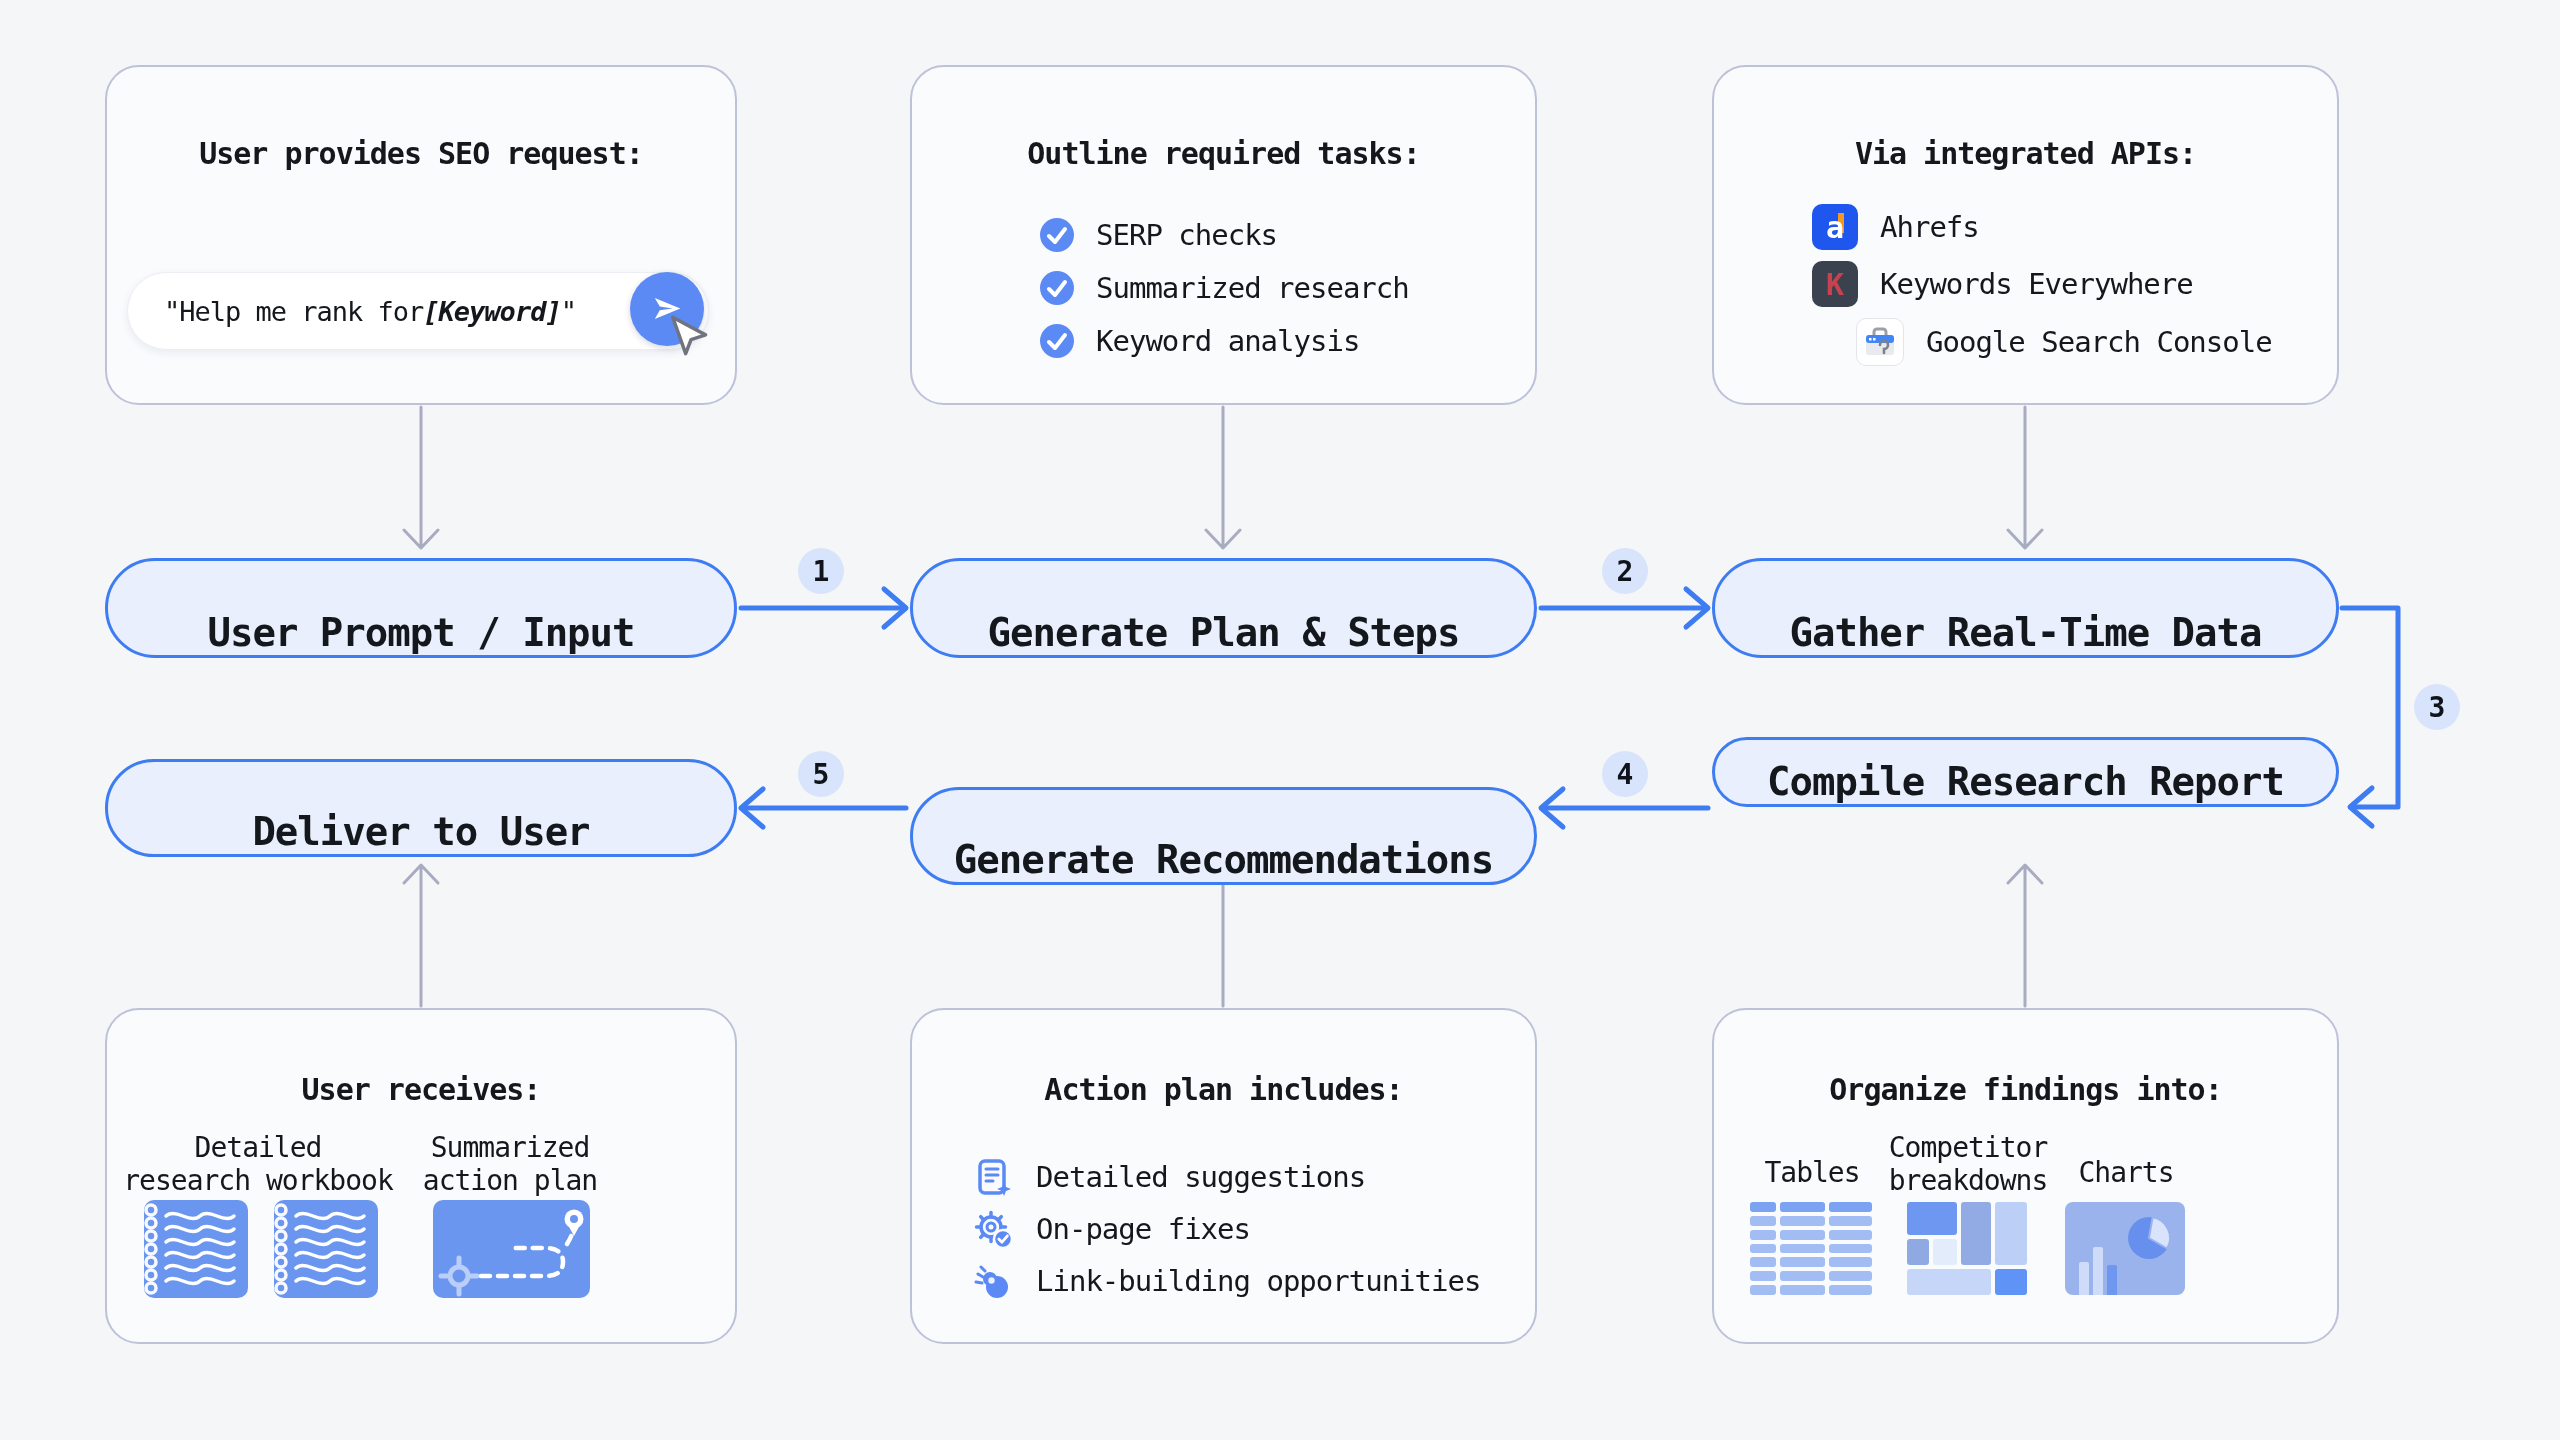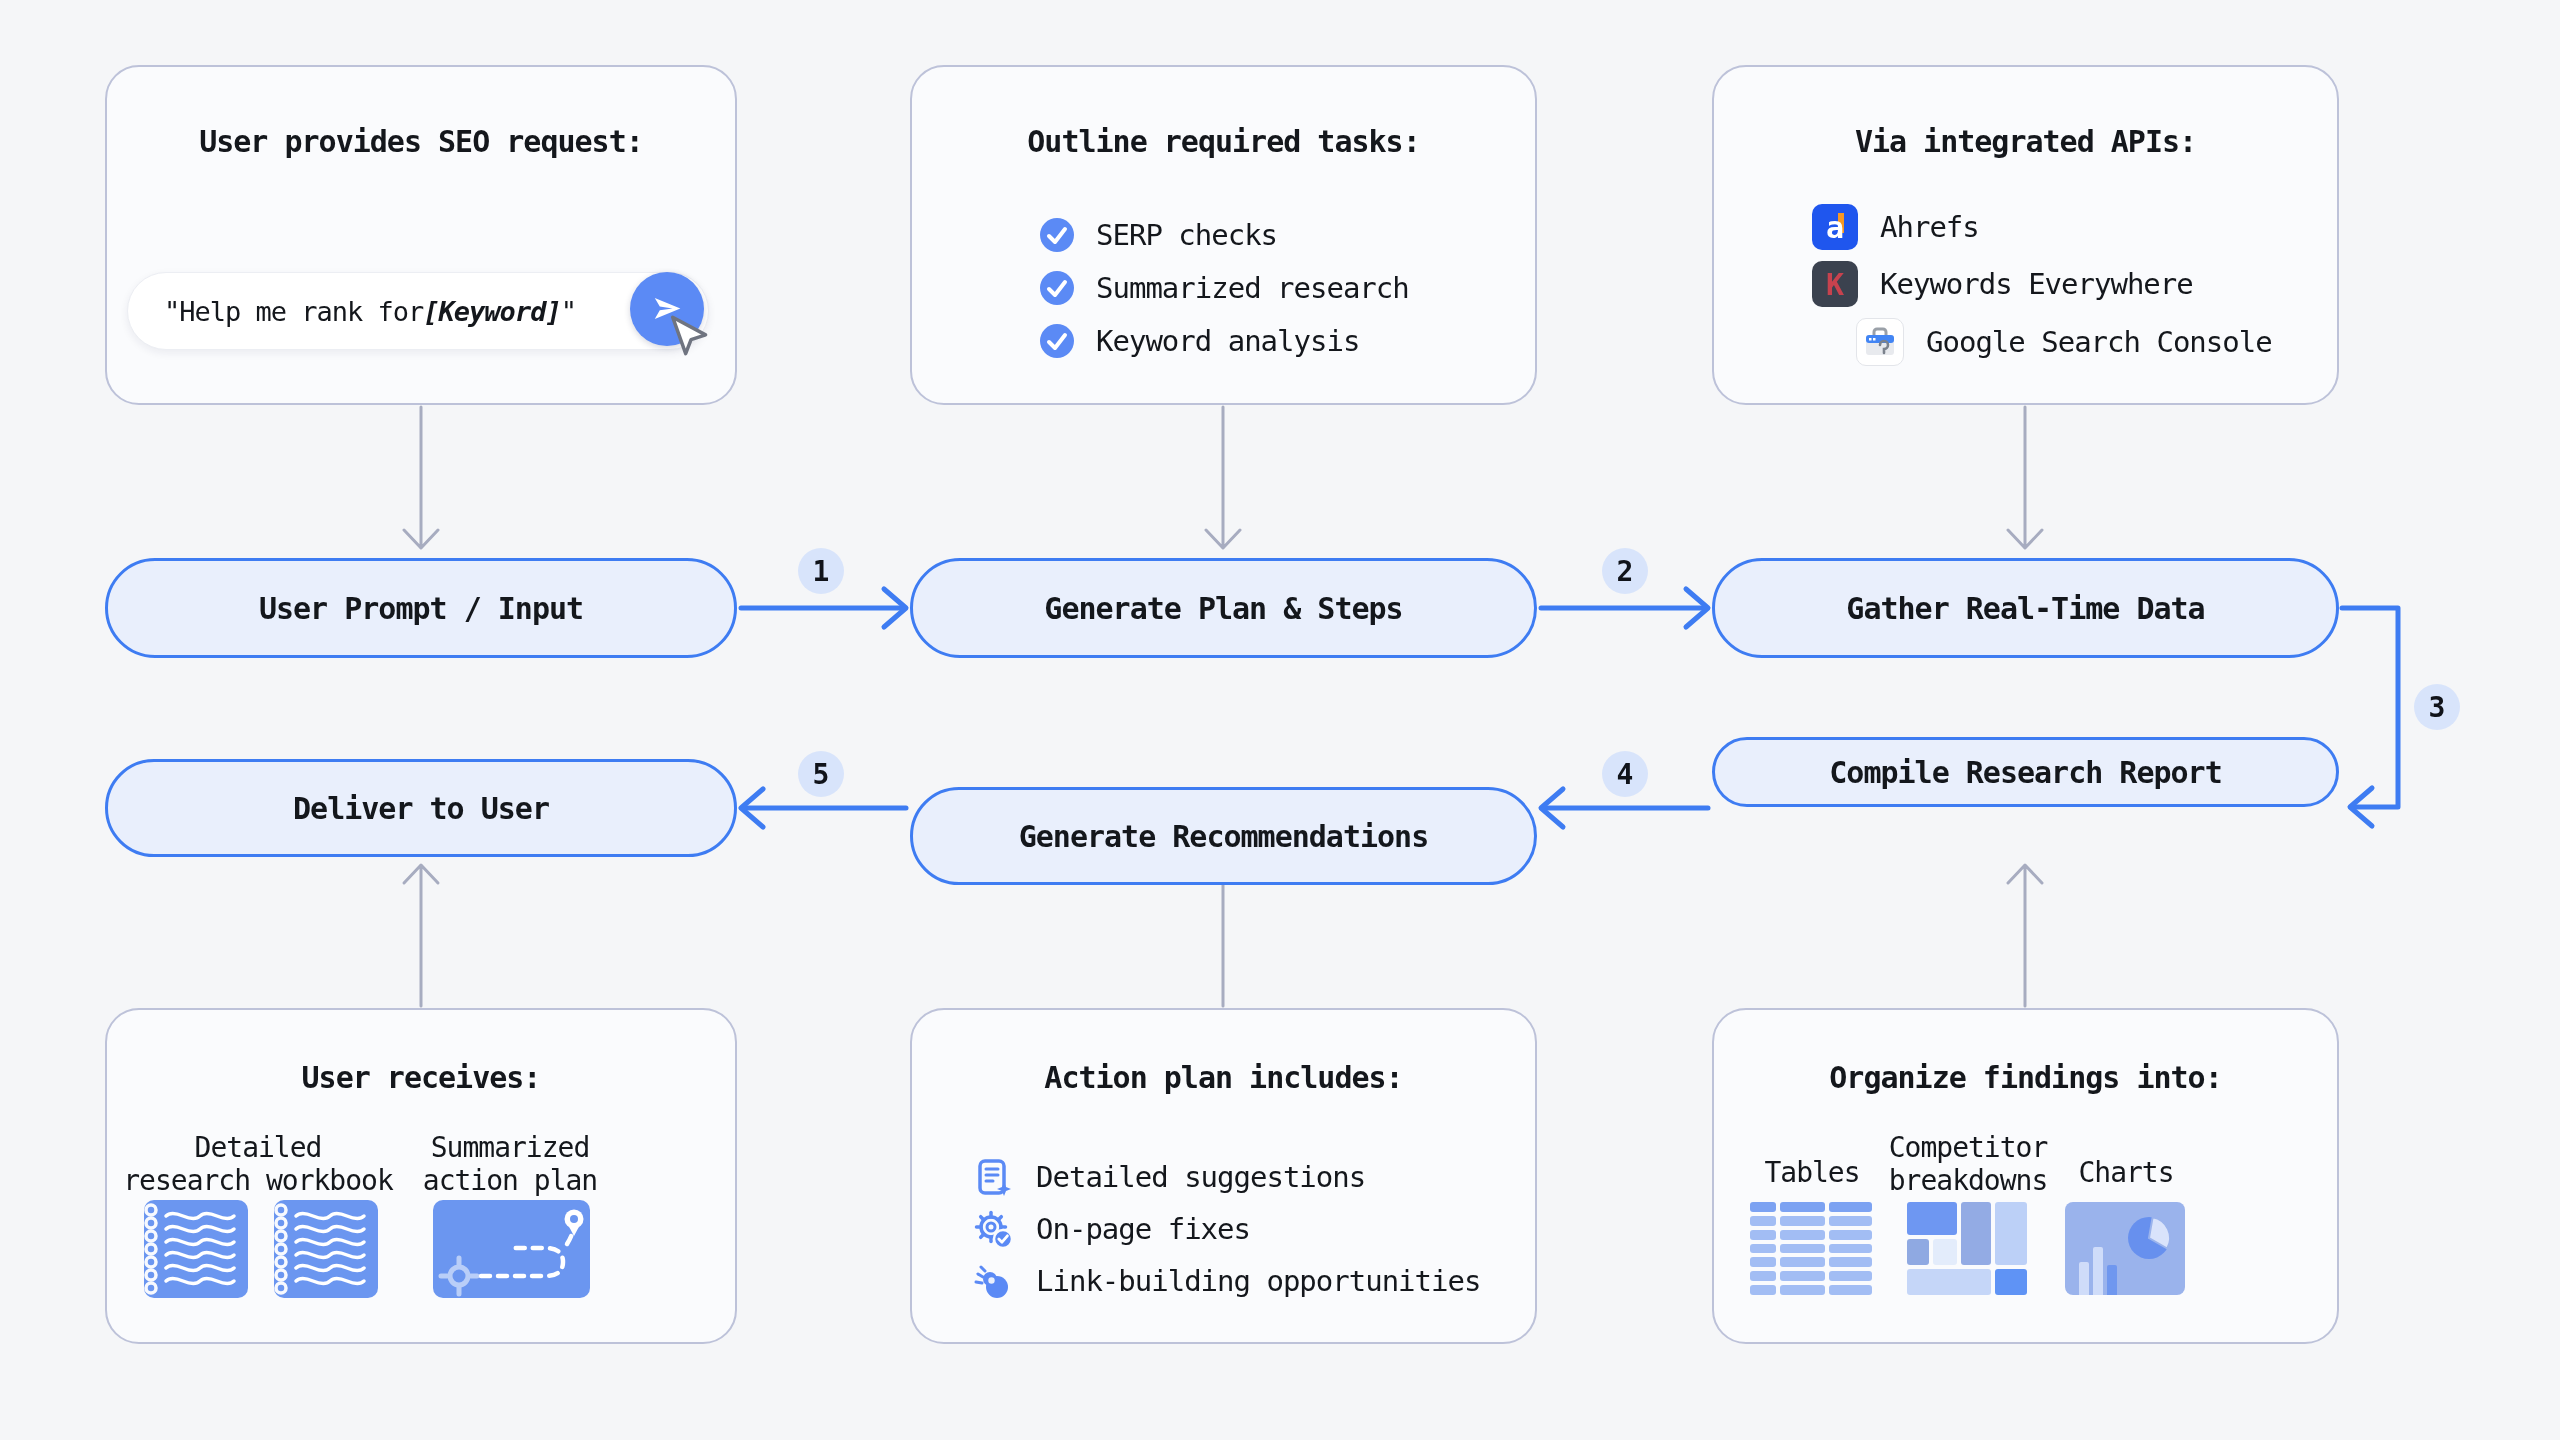--- a/index.html
+++ b/index.html
@@ -8,27 +8,27 @@
     background:#f5f6f8;
     font-family:"DejaVu Sans Mono","Liberation Mono",monospace;
     color:#14171c;
   }
   .card{
     position:absolute;background:#fafbfd;border:2px solid #bdc2d9;
     border-radius:34px;box-sizing:border-box;
   }
   .card-title{
     position:absolute;left:0;right:0;text-align:center;
-    font-size:30px;font-weight:bold;letter-spacing:-1px;
+    font-size:30px;font-weight:bold;letter-spacing:-1px;margin-top:12px;
   }
   .pill{
     position:absolute;background:#e9effc;border:3px solid #3e7cf2;
     border-radius:52px;box-sizing:border-box;
-    display:flex;align-items:center;justify-content:center;
-    font-size:30px;font-weight:bold;letter-spacing:-1px;
+    display:flex;align-items:flex-end;justify-content:center;
+    font-size:39px;font-weight:bold;letter-spacing:-1px;
   }
   .badge{
     position:absolute;width:46px;height:46px;border-radius:50%;
     background:#d8e4fb;display:flex;align-items:center;justify-content:center;
     font-size:28px;font-weight:bold;color:#10131a;
   }
   #connectors{position:absolute;left:0;top:0;}
   .input-pill{
     position:absolute;left:127px;top:272px;width:582px;height:78px;
     background:#ffffff;border:1.5px solid #eceef3;border-radius:40px;

